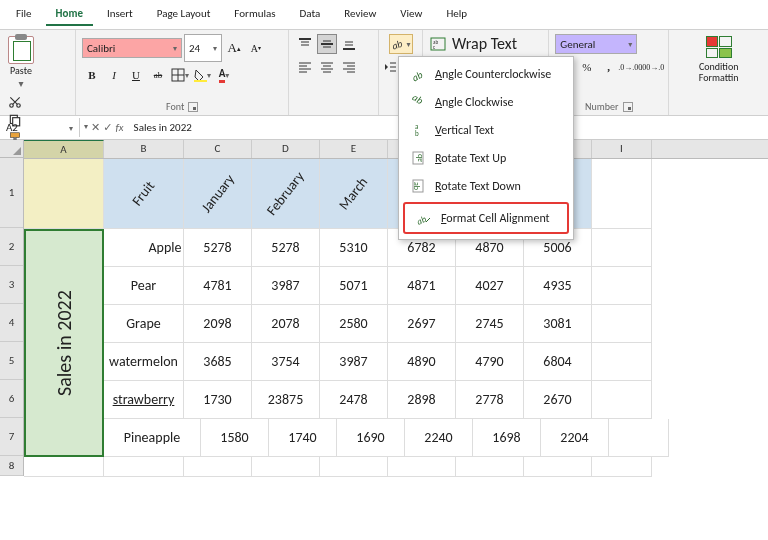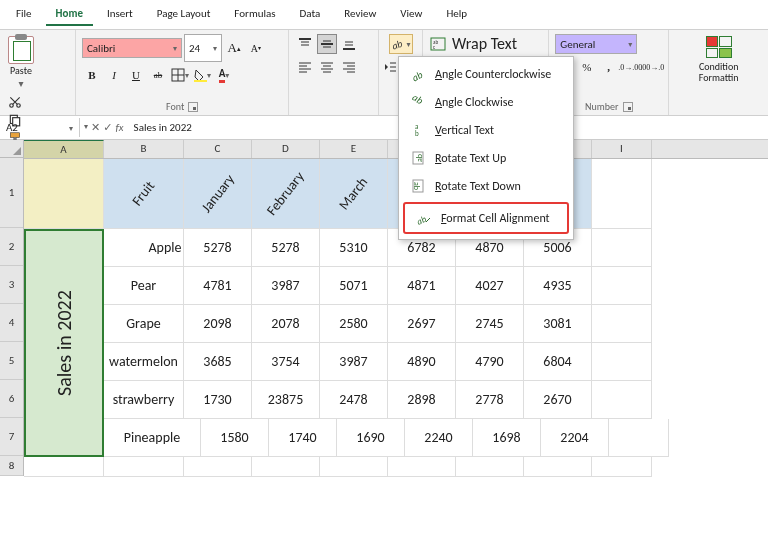--- a/index.html
+++ b/index.html
@@ -456,21 +456,21 @@
             <div style="width: 80px; height: 38px;">watermelon</div>
             <div style="width: 68px; height: 38px;">3685</div>
             <div style="width: 68px; height: 38px;">3754</div>
             <div style="width: 68px; height: 38px;">3987</div>
             <div style="width: 68px; height: 38px;">4890</div>
             <div style="width: 68px; height: 38px;">4790</div>
             <div style="width: 68px; height: 38px;">6804</div>
             <div style="width: 60px; height: 38px;"></div>
           </div>
           <div class="row">
-            <div style="width: 80px; height: 38px;">strawberry</div>
+            <div style="width: 80px; height: 38px; text-decoration: underline;">strawberry</div>
             <div style="width: 68px; height: 38px;">1730</div>
             <div style="width: 68px; height: 38px;">23875</div>
             <div style="width: 68px; height: 38px;">2478</div>
             <div style="width: 68px; height: 38px;">2898</div>
             <div style="width: 68px; height: 38px;">2778</div>
             <div style="width: 68px; height: 38px;">2670</div>
             <div style="width: 60px; height: 38px;"></div>
           </div>
           <div class="row">
             <div style="width: 97px; height: 38px;">Pineapple</div>

